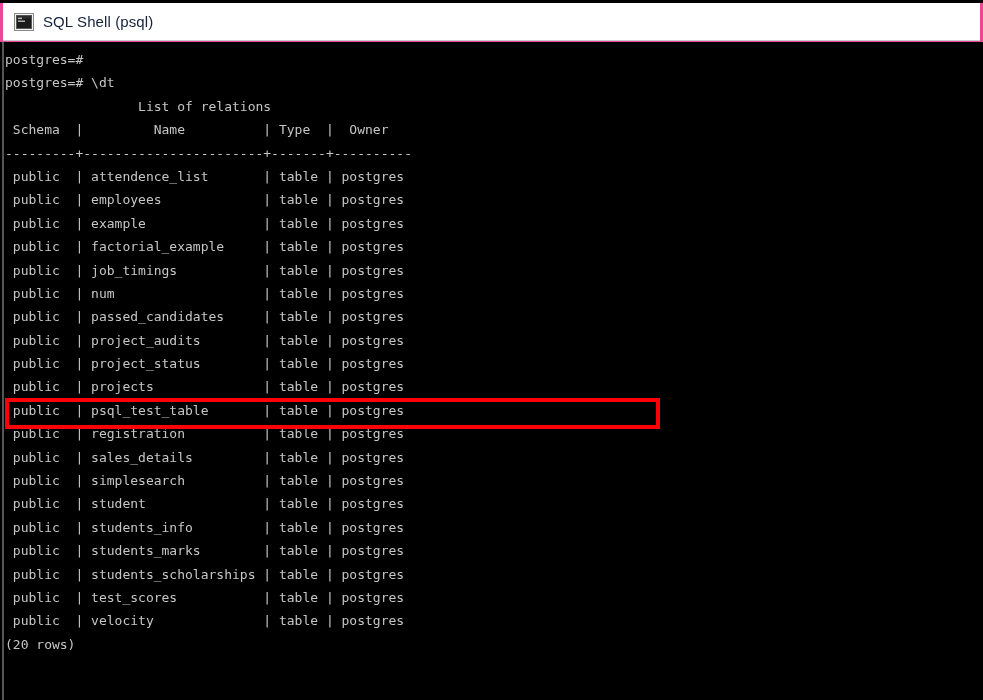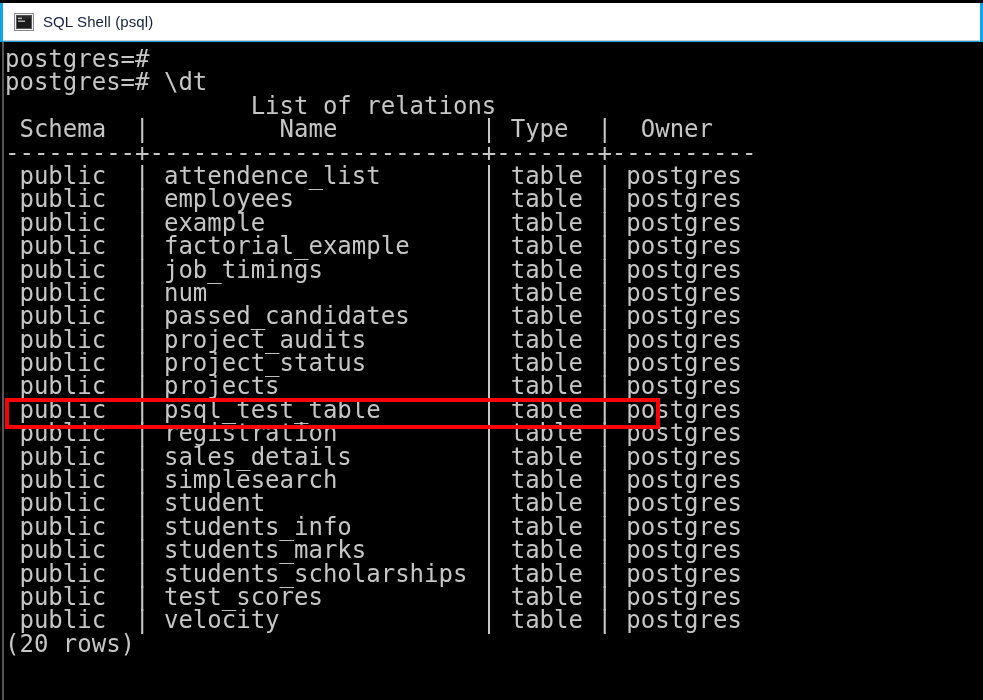--- a/index.html
+++ b/index.html
@@ -12,21 +12,21 @@
     width: 983px;
     height: 700px;
     overflow: hidden;
     font-family: "DejaVu Sans Mono", monospace;
   }
 
   #app-window {
     position: relative;
     width: 983px;
     height: 700px;
-    background: #0ea5e9;
+    background: #ec4899;
     box-sizing: border-box;
   }
 
   
   #title-bar {
     position: absolute;
     left: 3px;
     top: 3px;
     width: 977px;
     height: 38px;
@@ -82,21 +82,21 @@
     background: #9a9a9a;
     opacity: .55;
   }
 
   #console-text {
     position: absolute;
     left: 5px;
     top: 6px;
     margin: 0;
     font-family: "DejaVu Sans Mono", monospace;
-    font-size: 24px;
+    font-size: 13px;
     line-height: 23.4px;
     color: #c6c6c6;
     white-space: pre;
     letter-spacing: 0px;
     -webkit-font-smoothing: none;
   }
 
   .line { display: block; height: 23.4px; }
 
   

